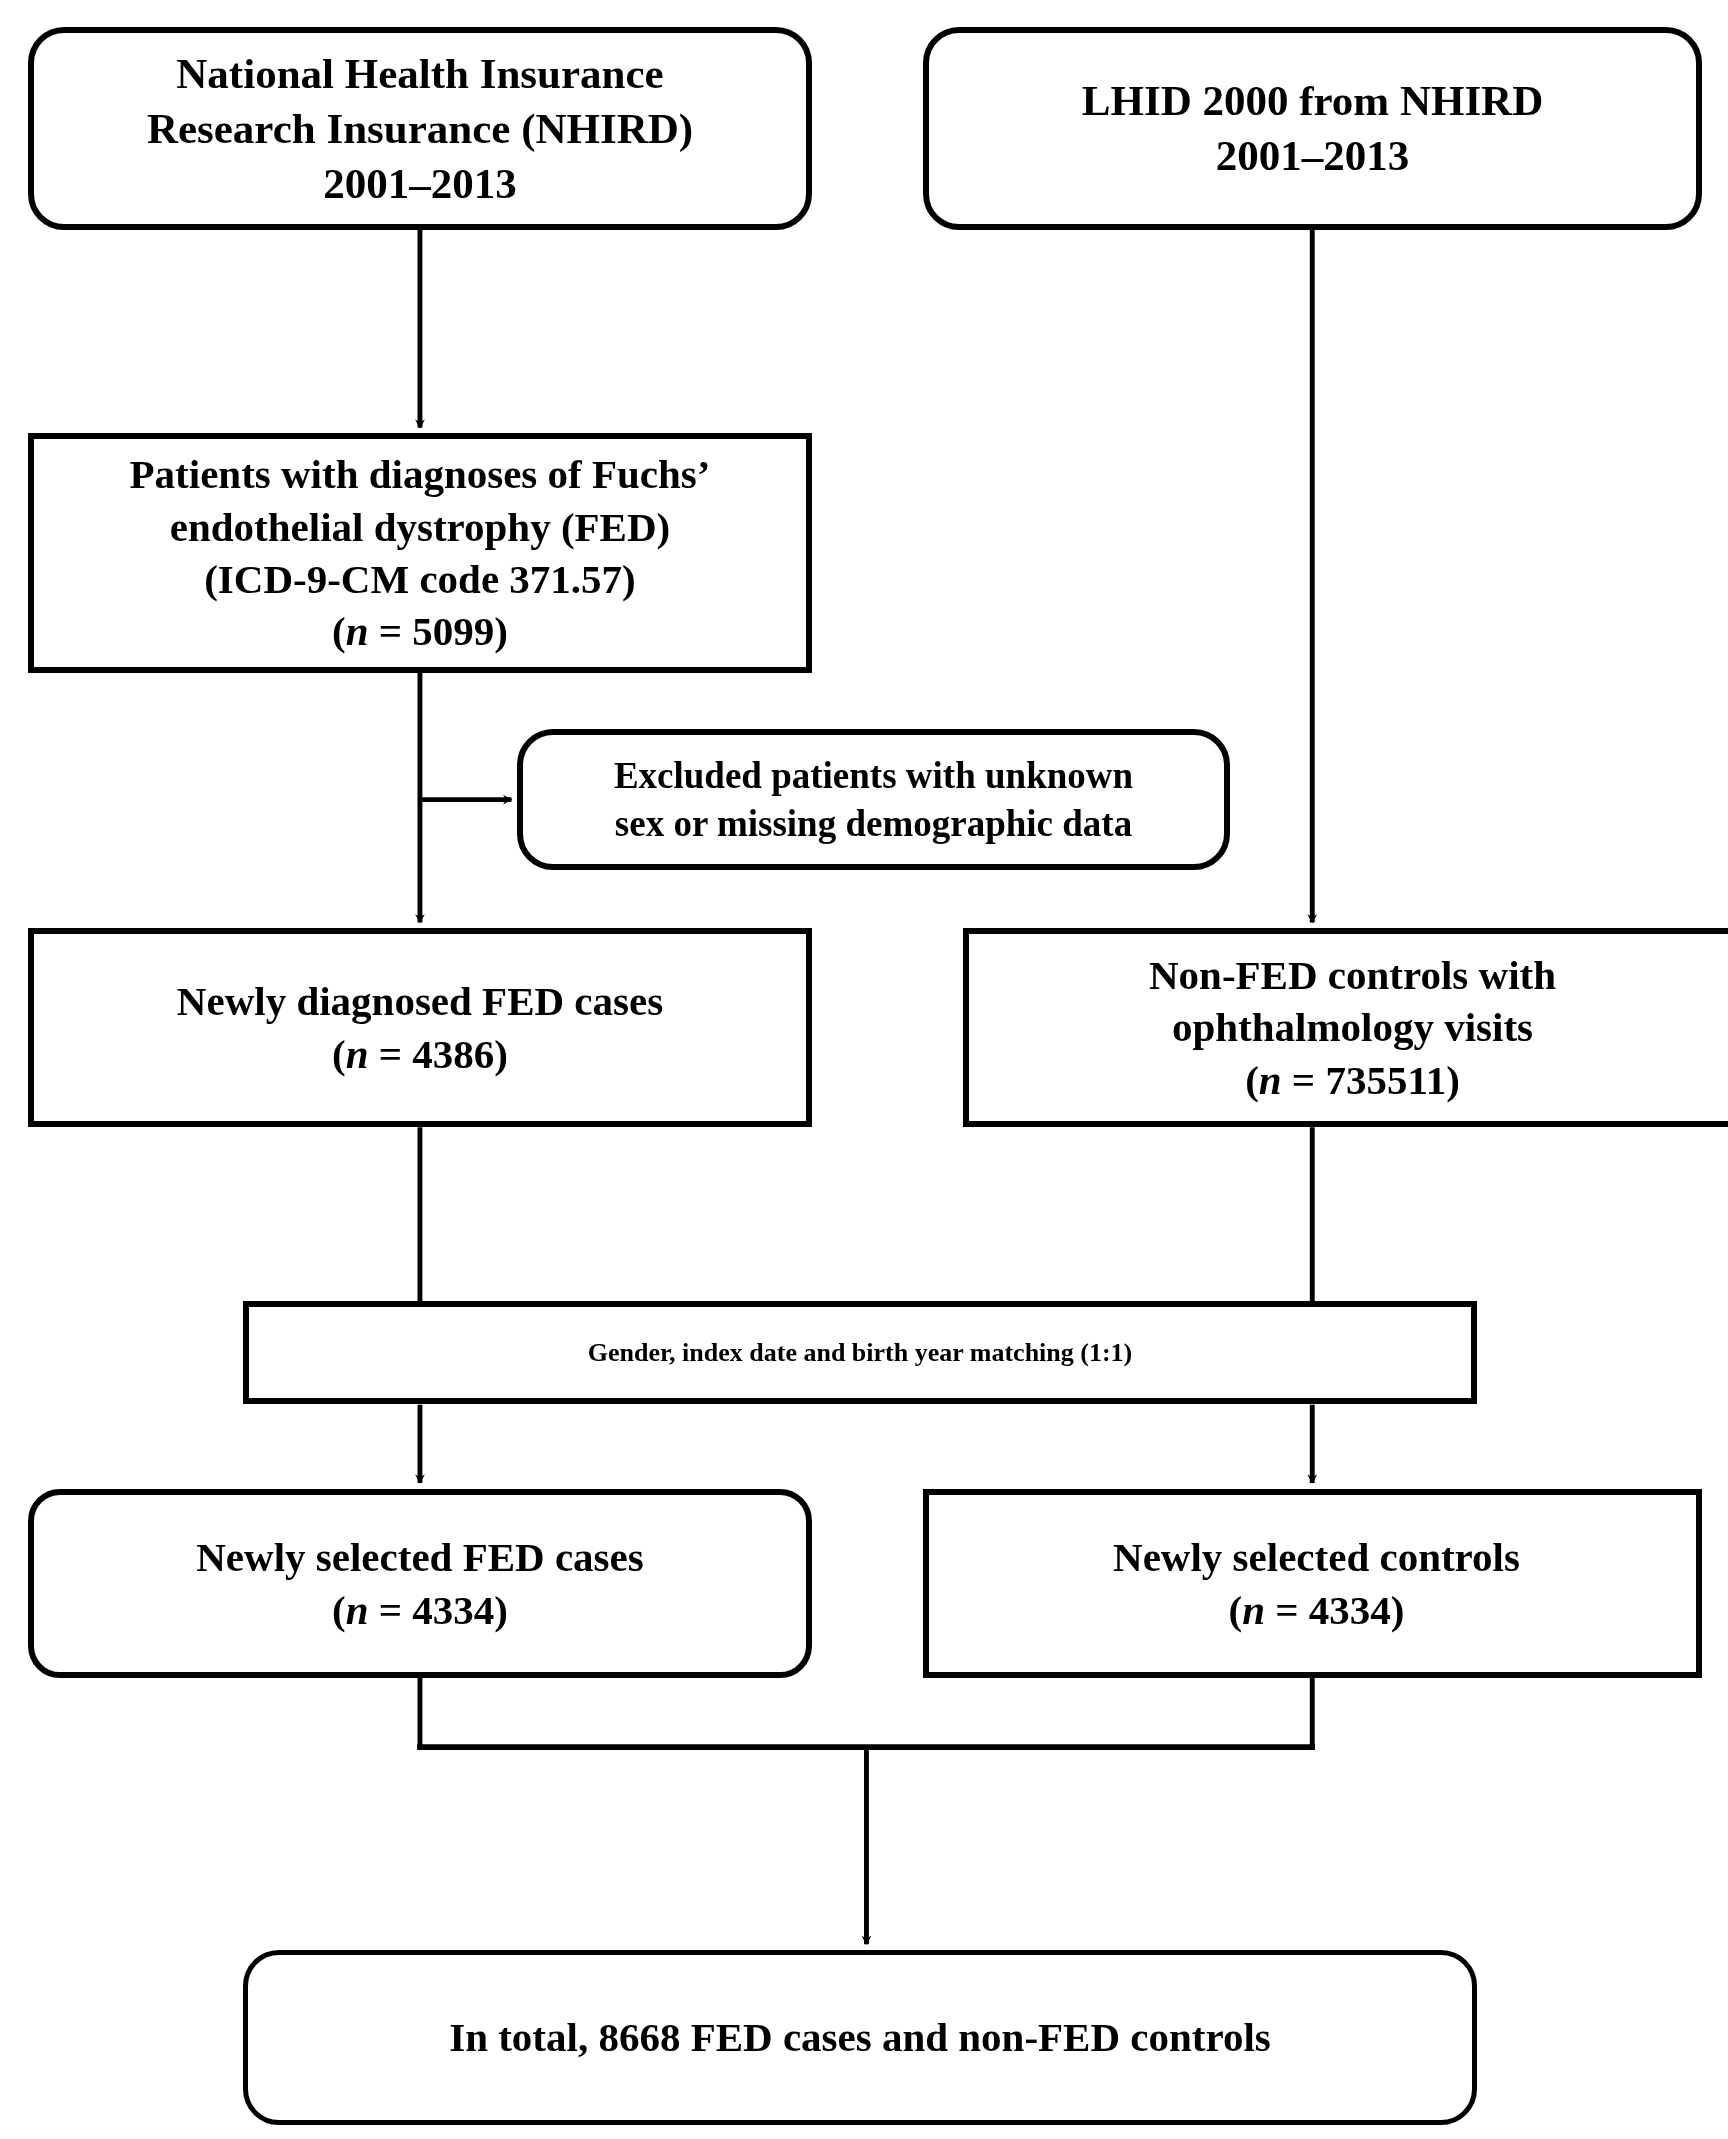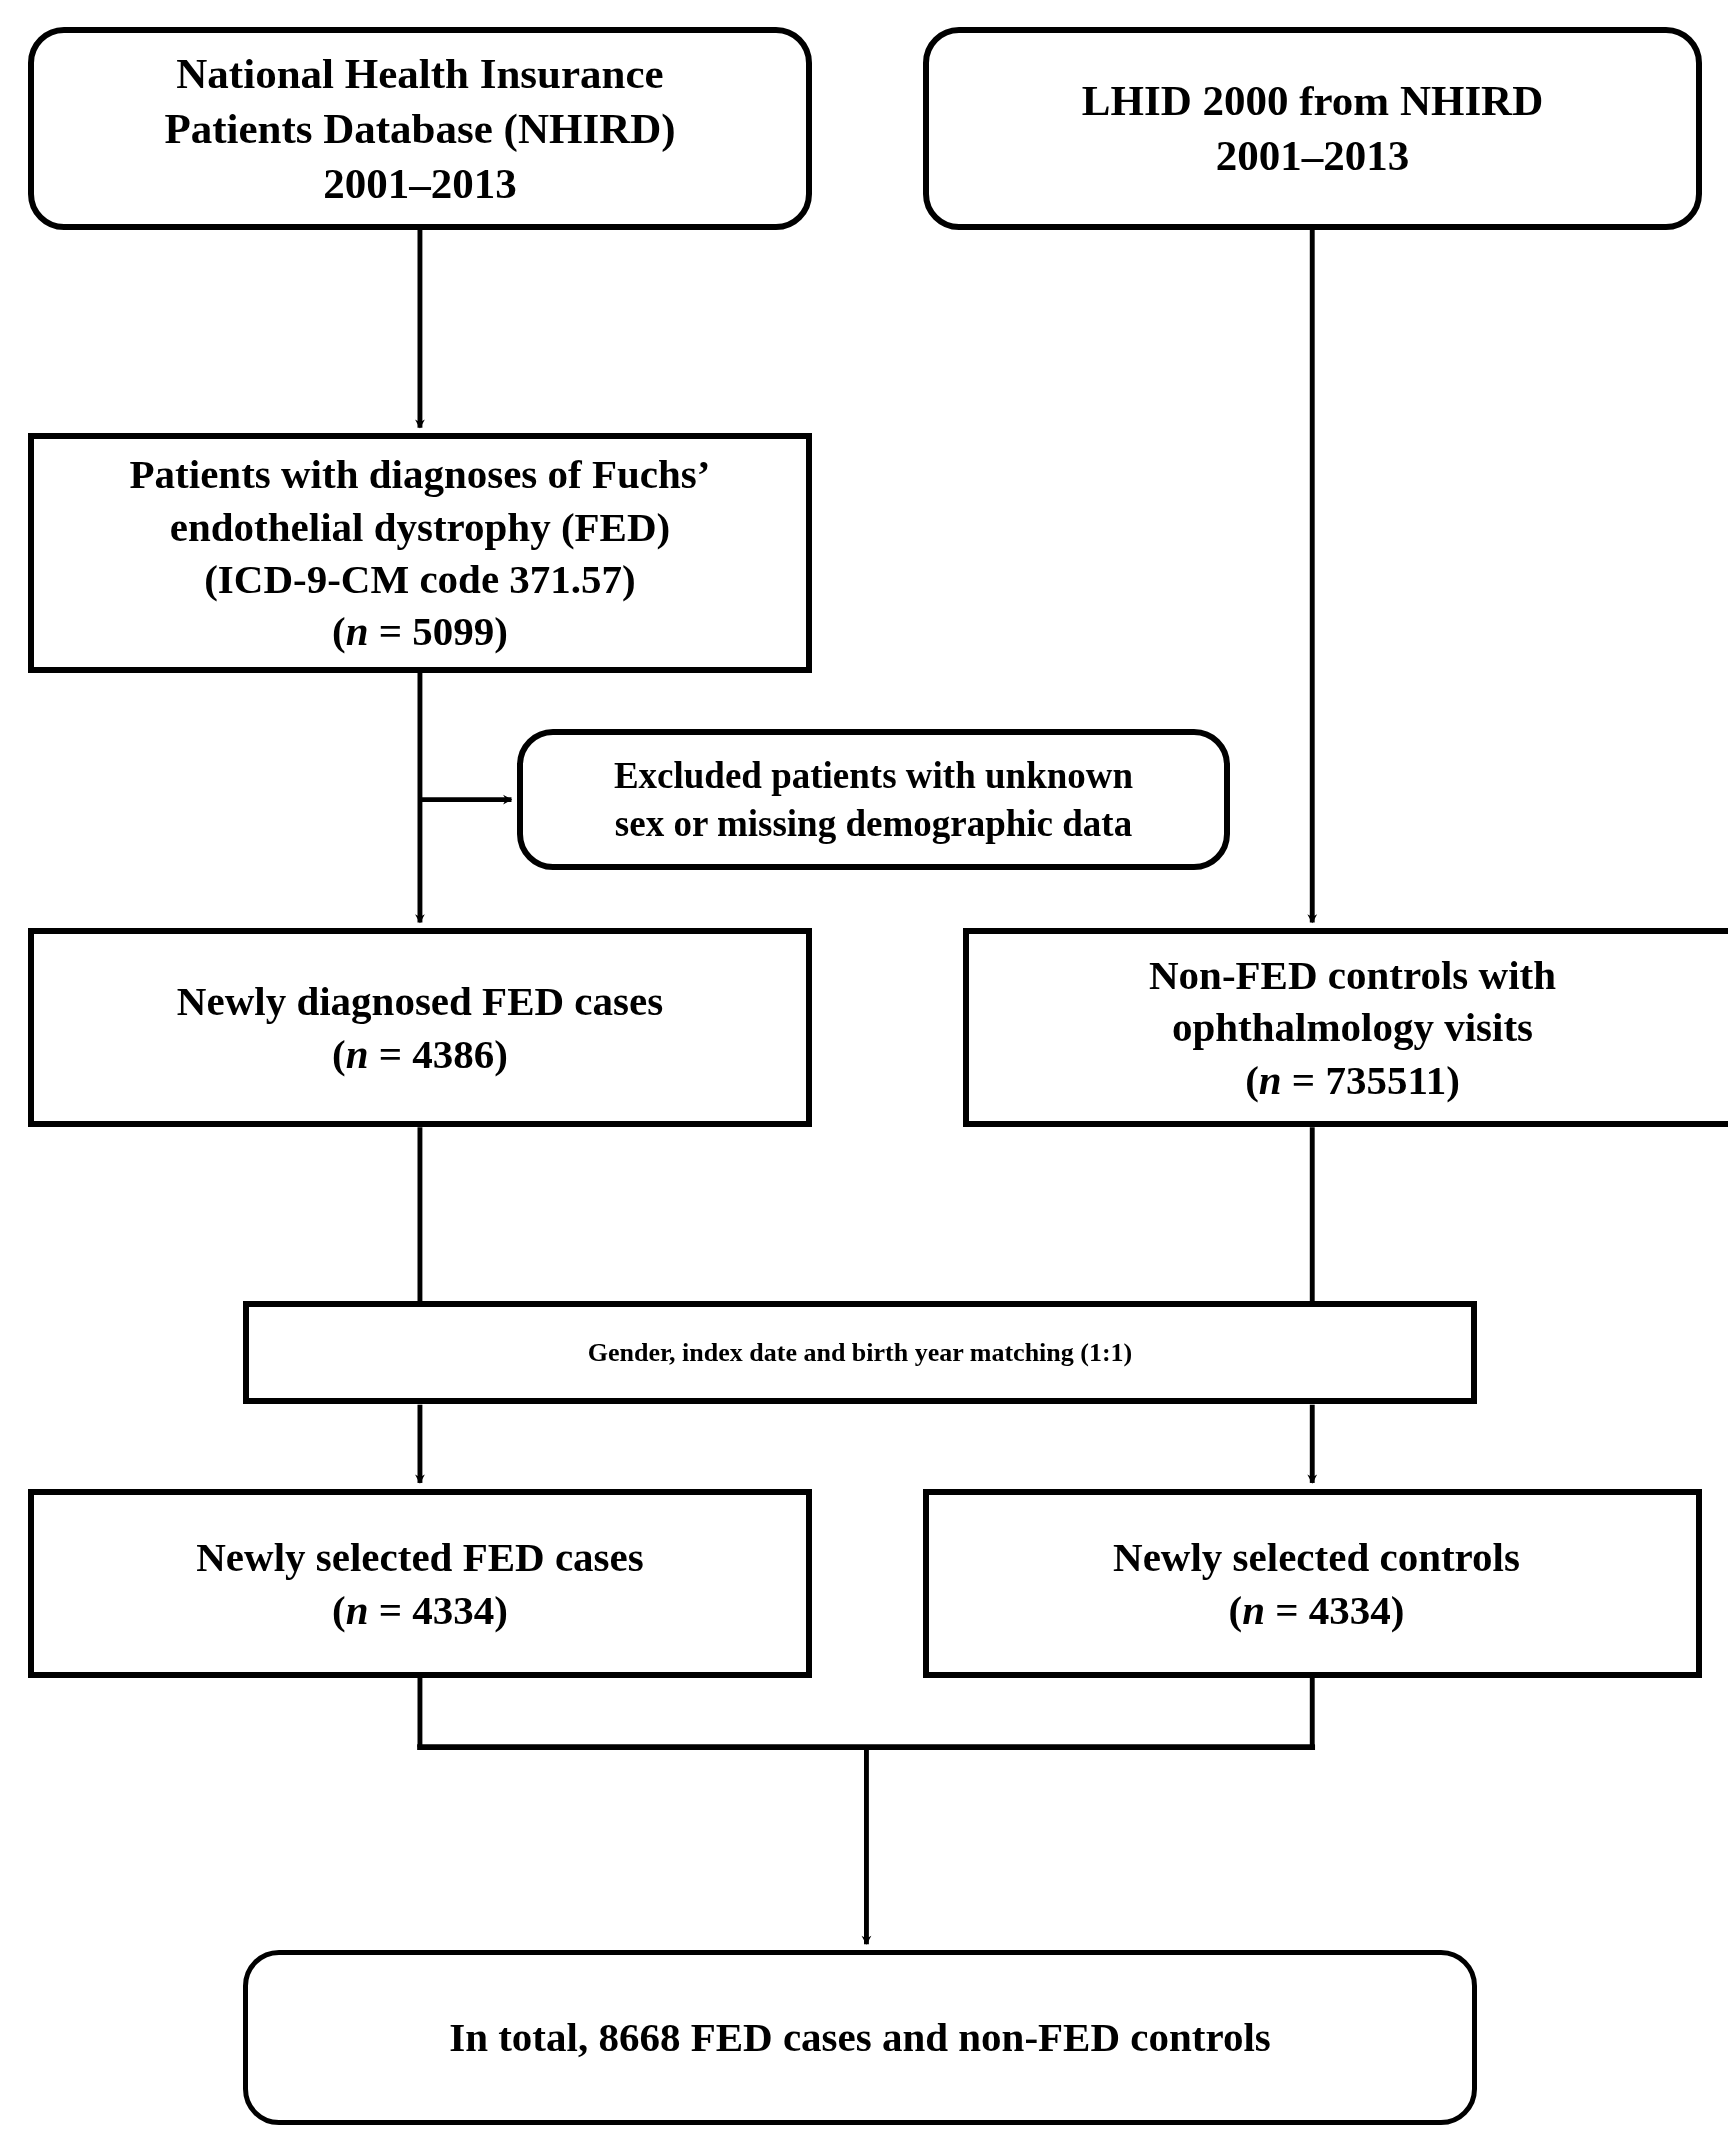--- a/index.html
+++ b/index.html
@@ -47,21 +47,21 @@
   .ital { font-style: italic; }
 
   
   #node-nhird        { left: 28px;   top: 26.6px;   width: 784px; height: 203px;  font-size: 43px; }
   #node-lhid         { left: 923px; top: 26.6px;   width: 779px; height: 203px;  font-size: 43px; }
   #node-fed-dx       { left: 28px;   top: 433px;  width: 784px; height: 240px;  font-size: 41px; }
   #node-excluded     { left: 517px;  top: 729px; width: 713px; height: 141px;  font-size: 37px; }
   #node-new-cases    { left: 28px;   top: 928px; width: 784px; height: 199px;  font-size: 41px; }
   #node-controls     { left: 923px; top: 928px; width: 779px; height: 199px;  font-size: 41px; margin-left: 40px; }
   #node-matching     { left: 243px;  top: 1301px; width: 1234px; height: 103px;  font-size: 26px; }
-  #node-sel-cases    { left: 28px;   top: 1489px; width: 784px; height: 189px;  font-size: 41px; }
+  #node-sel-cases    { left: 28px;   top: 1489px; width: 784px; height: 189px;  font-size: 41px; border-radius: 32px; }
   #node-sel-controls { left: 923px; top: 1489px; width: 779px; height: 189px;  font-size: 41px; padding-left: 8px; }
   #node-total        { left: 243px;  top: 1950px; width: 1234px; height: 175px;  font-size: 41px; border-width: 5.6px; }
 </style>
 </head>
 <body>
 
 <div id="canvas">
 
   <svg id="flow-svg" viewBox="0 0 2473 3062">
     <defs>
@@ -88,21 +88,21 @@
 
     <line x1="601" y1="2400" x2="601" y2="2500" stroke="#000000" stroke-width="7"></line>
     <line x1="1878" y1="2400" x2="1878" y2="2500" stroke="#000000" stroke-width="7"></line>
     <line x1="597" y1="2500" x2="1882" y2="2500" stroke="#000000" stroke-width="8"></line>
     <line x1="1240" y1="2500" x2="1240" y2="2782" stroke="#000000" stroke-width="7" marker-end="url(#arrowhead)"></line>
   </svg>
 
   <div class="node rounded" id="node-nhird">
     <span class="txt">
       <span class="line">National Health Insurance</span>
-      <span class="line">Patients Database (NHIRD)</span>
+      <span class="line">Research Insurance (NHIRD)</span>
       <span class="line">2001–2013</span>
     </span>
   </div>
 
   <div class="node rounded" id="node-lhid">
     <span class="txt">
       <span class="line">LHID 2000 from NHIRD</span>
       <span class="line">2001–2013</span>
     </span>
   </div>

